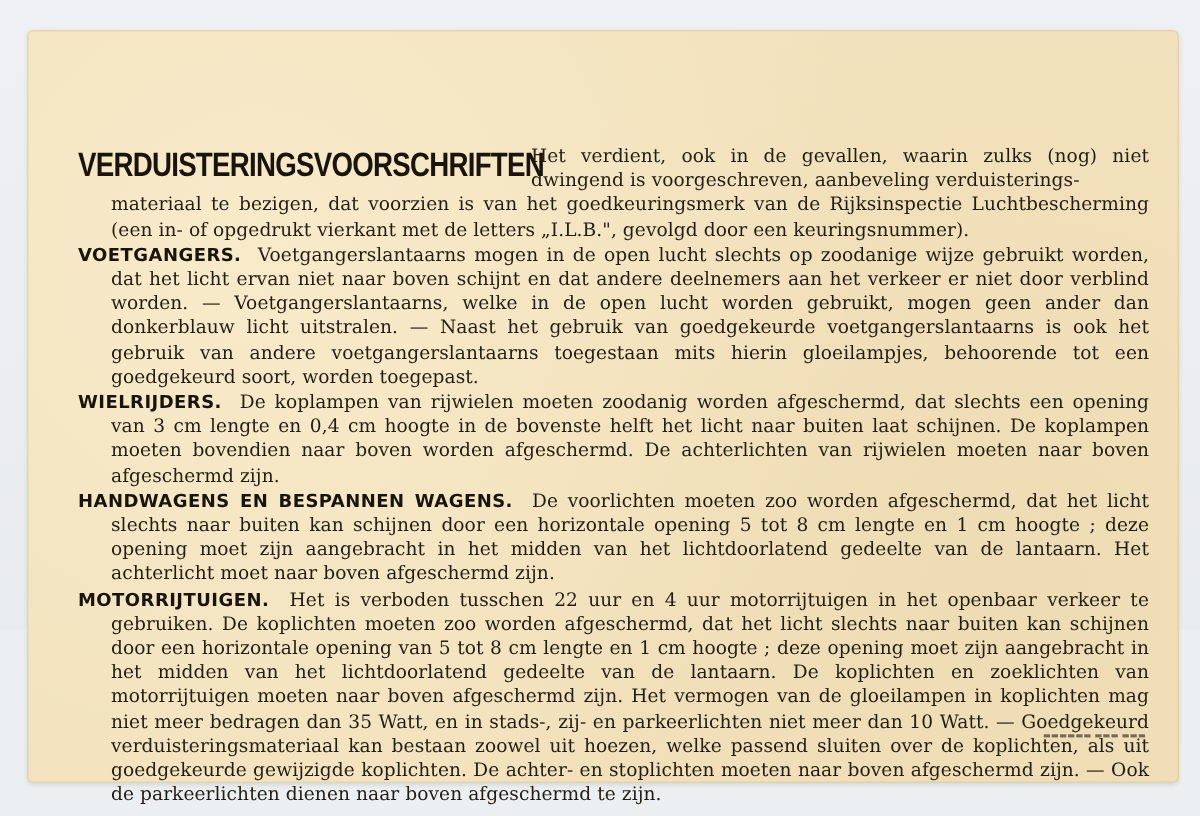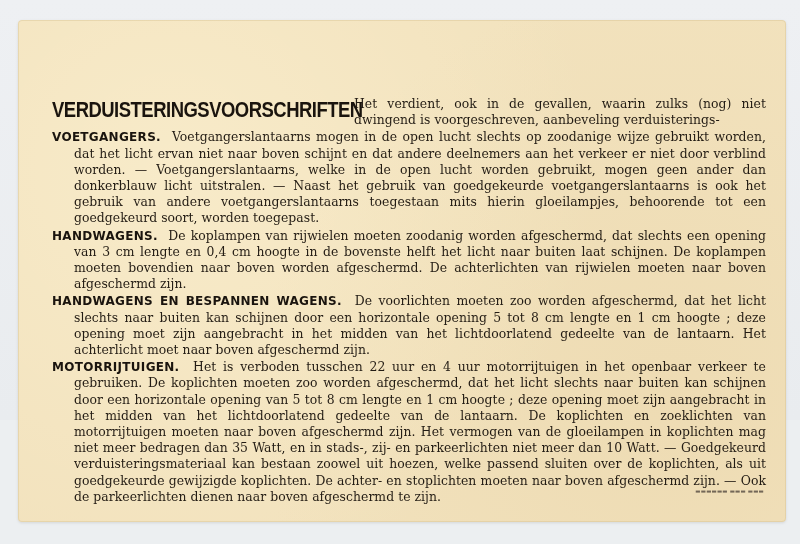--- a/index.html
+++ b/index.html
@@ -93,28 +93,29 @@
   </style>
 </head>
 <body>
 
 <div class="stage">
   <div class="card">
     <div class="text-block">
       <div class="intro">
         <span class="title">VERDUISTERINGSVOORSCHRIFTEN</span>
         <span class="intro-top">Het verdient, ook in de gevallen, waarin zulks (nog) niet dwingend is voorgeschreven, aanbeveling verduisterings-</span>
+        <span class="intro-rest">materiaal te bezigen, dat voorzien is van het goedkeuringsmerk van de Rijksinspectie Luchtbescherming (een in- of opgedrukt vierkant met de letters „I.L.B.", gevolgd door een keuringsnummer).</span>
       </div>
 
       <div class="section">
         <p><span class="section-head">VOETGANGERS.</span>&nbsp; <span>Voetgangerslantaarns mogen in de open lucht slechts op zoodanige wijze gebruikt worden, dat het licht ervan niet naar boven schijnt en dat andere deelnemers aan het verkeer er niet door verblind worden. — Voetgangerslantaarns, welke in de open lucht worden gebruikt, mogen geen ander dan donkerblauw licht uitstralen. — Naast het gebruik van goedgekeurde voetgangerslantaarns is ook het gebruik van andere voetgangerslantaarns toegestaan mits hierin gloeilampjes, behoorende tot een goedgekeurd soort, worden toegepast.</span></p>
       </div>
 
       <div class="section">
-        <p><span class="section-head">HANDWAGENS.</span>&nbsp; <span>De koplampen van rijwielen moeten zoodanig worden afgeschermd, dat slechts een opening van 3 cm lengte en 0,4 cm hoogte in de bovenste helft het licht naar buiten laat schijnen. De koplampen moeten bovendien naar boven worden afgeschermd. De achterlichten van rijwielen moeten naar boven afgeschermd zijn.</span></p>
+        <p><span class="section-head">WIELRIJDERS.</span>&nbsp; <span>De koplampen van rijwielen moeten zoodanig worden afgeschermd, dat slechts een opening van 3 cm lengte en 0,4 cm hoogte in de bovenste helft het licht naar buiten laat schijnen. De koplampen moeten bovendien naar boven worden afgeschermd. De achterlichten van rijwielen moeten naar boven afgeschermd zijn.</span></p>
       </div>
 
       <div class="section">
         <p><span class="section-head">HANDWAGENS EN BESPANNEN WAGENS.</span>&nbsp; <span>De voorlichten moeten zoo worden afgeschermd, dat het licht slechts naar buiten kan schijnen door een horizontale opening 5 tot 8 cm lengte en 1 cm hoogte ; deze opening moet zijn aangebracht in het midden van het lichtdoorlatend gedeelte van de lantaarn. Het achterlicht moet naar boven afgeschermd zijn.</span></p>
       </div>
 
       <div class="section">
         <p><span class="section-head">MOTORRIJTUIGEN.</span>&nbsp; <span>Het is verboden tusschen 22 uur en 4 uur motorrijtuigen in het openbaar verkeer te gebruiken. De koplichten moeten zoo worden afgeschermd, dat het licht slechts naar buiten kan schijnen door een horizontale opening van 5 tot 8 cm lengte en 1 cm hoogte ; deze opening moet zijn aangebracht in het midden van het lichtdoorlatend gedeelte van de lantaarn. De koplichten en zoeklichten van motorrijtuigen moeten naar boven afgeschermd zijn. Het vermogen van de gloeilampen in koplichten mag niet meer bedragen dan 35 Watt, en in stads-, zij- en parkeerlichten niet meer dan 10 Watt. — Goedgekeurd verduisteringsmateriaal kan bestaan zoowel uit hoezen, welke passend sluiten over de koplichten, als uit goedgekeurde gewijzigde koplichten. De achter- en stoplichten moeten naar boven afgeschermd zijn. — Ook de parkeerlichten dienen naar boven afgeschermd te zijn.</span></p>
       </div>
     </div>

